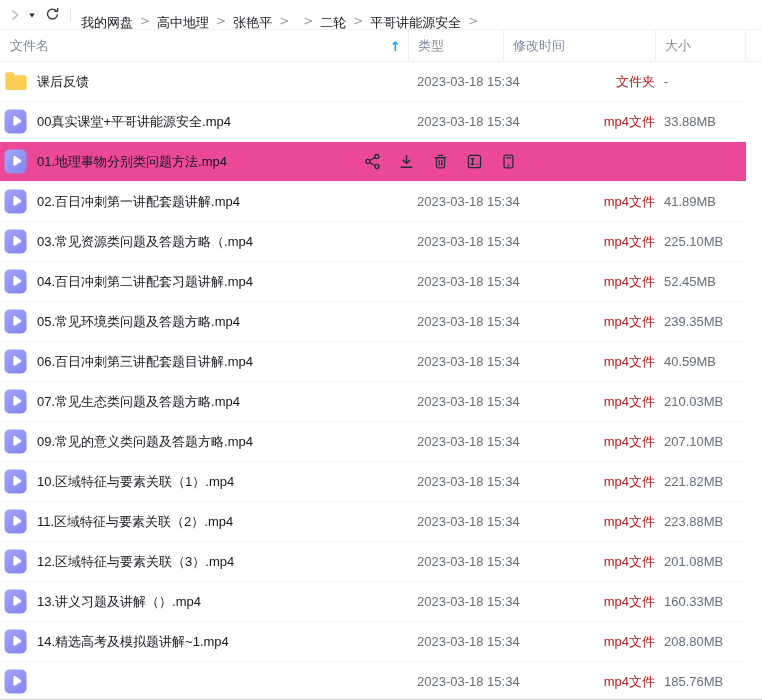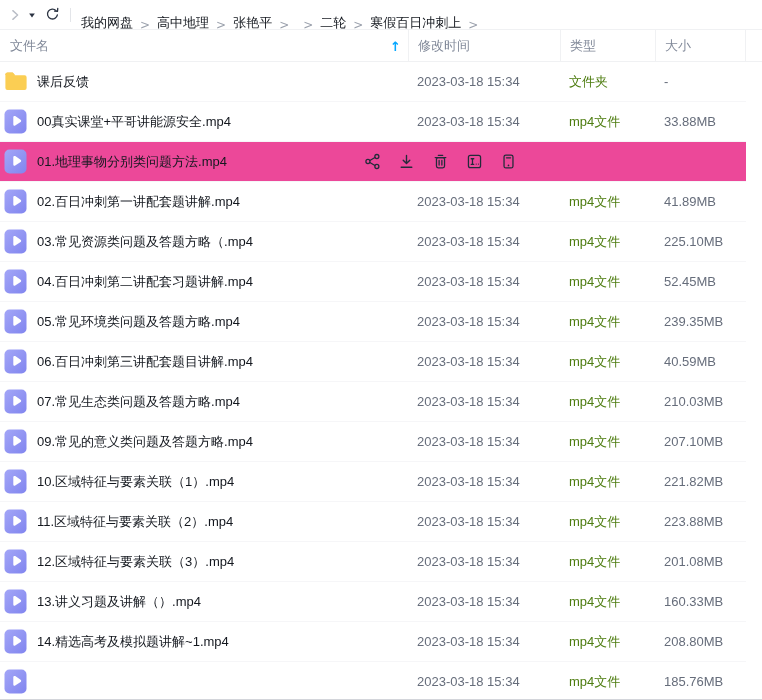--- a/index.html
+++ b/index.html
@@ -18,21 +18,21 @@
     display: flex;
     align-items: center;
     padding-left: 6px;
     border-bottom: 1px solid #f0f1f3;
   }
   .nav-icon { display: inline-flex; align-items: center; justify-content: center; cursor: pointer; }
   .nav-icon.chev { width: 18px; }
   .nav-icon.caret { width: 16px; }
   .nav-icon.refresh { width: 20px; margin-left: 2px; }
   .v-divider { width: 1px; height: 14px; background: #e3e5e9; margin: 0 10px 0 8px; }
-  .breadcrumb { display: flex; align-items: flex-end; white-space: nowrap; overflow: hidden; margin-top: 16px; }
+  .breadcrumb { display: flex; align-items: flex-start; white-space: nowrap; overflow: hidden; margin-top: 16px; }
   .crumb { color: #14181f; cursor: pointer; }
   .crumb-sep { color: #9aa0ac; margin: 0 7px; font-size: 12px; font-family: "DejaVu Sans", sans-serif; }
 
   
   .list-header {
     height: 32px;
     display: flex;
     align-items: stretch;
     border-bottom: 1px solid #f0f1f3;
     color: #818999;
@@ -57,21 +57,21 @@
     align-items: center;
     border-bottom: 1px solid #f6f6f8;
     position: relative;
     cursor: pointer;
   }
   .file-row.hovered { background: #ec4899; }
   .cell-name { width: 408px; display: flex; align-items: center; overflow: hidden; }
   .file-icon { width: 23px; height: 25px; margin: 0 10px 0 4px; flex: 0 0 auto; display: flex; }
   .file-name { color: #14181f; white-space: nowrap; overflow: hidden; }
   .cell-modified { width: 152px; padding-left: 9px; color: #666d7b; }
-  .cell-type { width: 95px; padding-left: 9px; color: #4d7c0f; }
+  .cell-type { width: 95px; padding-left: 9px; color: #b91c1c; text-align: right; }
   .cell-size { width: 90px; padding-left: 9px; color: #666d7b; }
 
   .row-actions {
     position: absolute; left: 364px; top: 0; height: 100%;
     display: none; align-items: center; gap: 17px;
   }
   .file-row.hovered .row-actions { display: flex; }
   .file-row.hovered .cell-modified,
   .file-row.hovered .cell-type,
   .file-row.hovered .cell-size { visibility: hidden; }
@@ -114,35 +114,35 @@
     <nav class="breadcrumb" id="breadcrumb">
         <span class="crumb">我的网盘</span>
         <span class="crumb-sep">&gt;</span>
         <span class="crumb">高中地理</span>
         <span class="crumb-sep">&gt;</span>
         <span class="crumb">张艳平</span>
         <span class="crumb-sep">&gt;</span>
         <span class="crumb-sep">&gt;</span>
         <span class="crumb">二轮</span>
         <span class="crumb-sep">&gt;</span>
-        <span class="crumb">寒假百日冲刺上</span>
+        <span class="crumb">平哥讲能源安全</span>
         <span class="crumb-sep">&gt;</span>
       </nav>
   </div>
 
   <div class="list-header">
     <div class="hcol hcol-name">
       <span>文件名</span>
       <span class="sort-arrow">↑</span>
     </div>
+    <div class="hcol hcol-type">
+      <span>类型</span>
+    </div>
     <div class="hcol hcol-modified">
       <span>修改时间</span>
-    </div>
-    <div class="hcol hcol-type">
-      <span>类型</span>
     </div>
     <div class="hcol hcol-size">
       <span>大小</span>
     </div>
     <div class="hcol hcol-end"></div>
   </div>
 
   <div id="file-list">
       <div class="file-row">
     <div class="cell-name">

